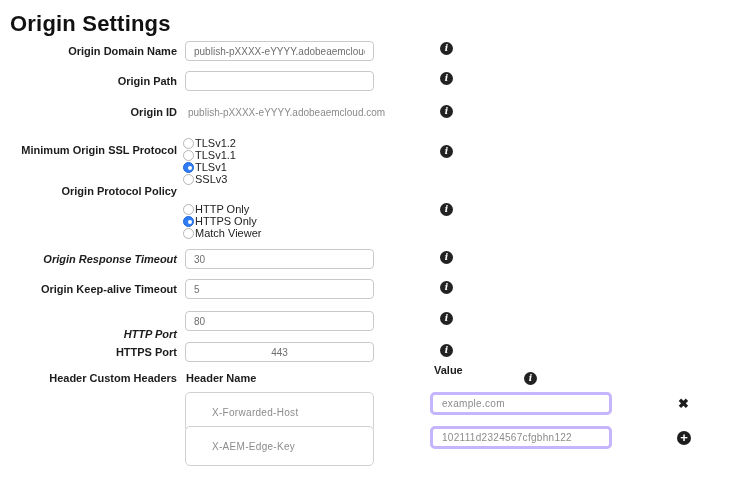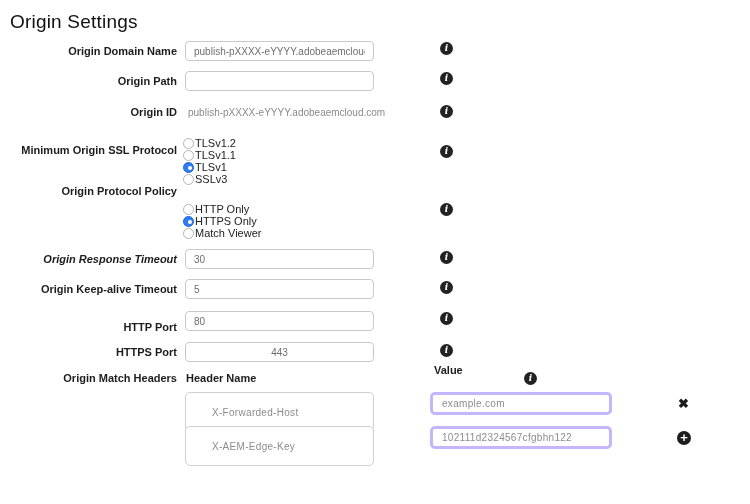--- a/index.html
+++ b/index.html
@@ -2,21 +2,21 @@
 <html><head>
 <meta charset="utf-8">
 <style>
   html,body{margin:0;padding:0;}
   body{
     width:750px;height:504px;background:#ffffff;position:relative;overflow:hidden;
     font-family:"Liberation Sans",sans-serif;
   }
   .abs{position:absolute;}
   .page-title{
-    left:10px;top:11px;font-size:19px;font-weight:400;color:#111;letter-spacing:.2px;
+    left:10px;top:11px;font-size:22px;font-weight:700;color:#111;letter-spacing:.2px;
   }
   .flabel{
     left:0;width:177px;text-align:right;font-size:11px;font-weight:bold;color:#1c1c1c;
     white-space:nowrap;
   }
   .tinput{
     left:185px;width:189px;height:20px;border:1px solid #c9c9c9;border-radius:4px;
     font-family:"Liberation Sans",sans-serif;font-size:10px;color:#6e6e6e;
     padding:0 8px;box-sizing:border-box;background:#fff;outline:none;
   }
@@ -118,29 +118,29 @@
 <span class="abs info" style="left:440px;top:203px;">i</span>
 
 <div class="abs flabel" style="top:253px;font-style:italic;">Origin Response Timeout</div>
 <input type="text" class="abs tinput" style="top: 249px;" value="30">
 <span class="abs info" style="left:440px;top:251px;">i</span>
 
 <div class="abs flabel" style="top:283px;">Origin Keep-alive Timeout</div>
 <input type="text" class="abs tinput" style="top: 279px;" value="5">
 <span class="abs info" style="left:440px;top:281px;">i</span>
 
-<div class="abs flabel" style="top:321px;">HTTP Port</div>
+<div class="abs flabel" style="top:328px;font-style:italic;">HTTP Port</div>
 <input type="text" class="abs tinput" style="top: 311px;" value="80">
 <span class="abs info" style="left:440px;top:312px;">i</span>
 
 <div class="abs flabel" style="top:346px;">HTTPS Port</div>
 <input type="text" class="abs tinput" style="top: 342px; text-align: center;" value="443">
 <span class="abs info" style="left:440px;top:344px;">i</span>
 
-<div class="abs flabel" style="top:372px;">Origin Match Headers</div>
+<div class="abs flabel" style="top:372px;">Header Custom Headers</div>
 <div class="abs col-head" style="left:186px;top:372px;">Header Name</div>
 <div class="abs col-head" style="left:434px;top:364px;">Value</div>
 <span class="abs info" style="left:524px;top:372px;">i</span>
 
 <input type="text" class="abs hname-input" style="top: 392px;" value="X-Forwarded-Host">
 <input type="text" class="abs hval-input" style="top: 392px;" value="example.com">
 <span class="abs remove-x" style="left:678px;top:397px;">✖</span>
 
 <input type="text" class="abs hname-input" style="top: 426px;" value="X-AEM-Edge-Key">
 <input type="text" class="abs hval-input" style="top: 426px;" value="102111d2324567cfgbhn122">

